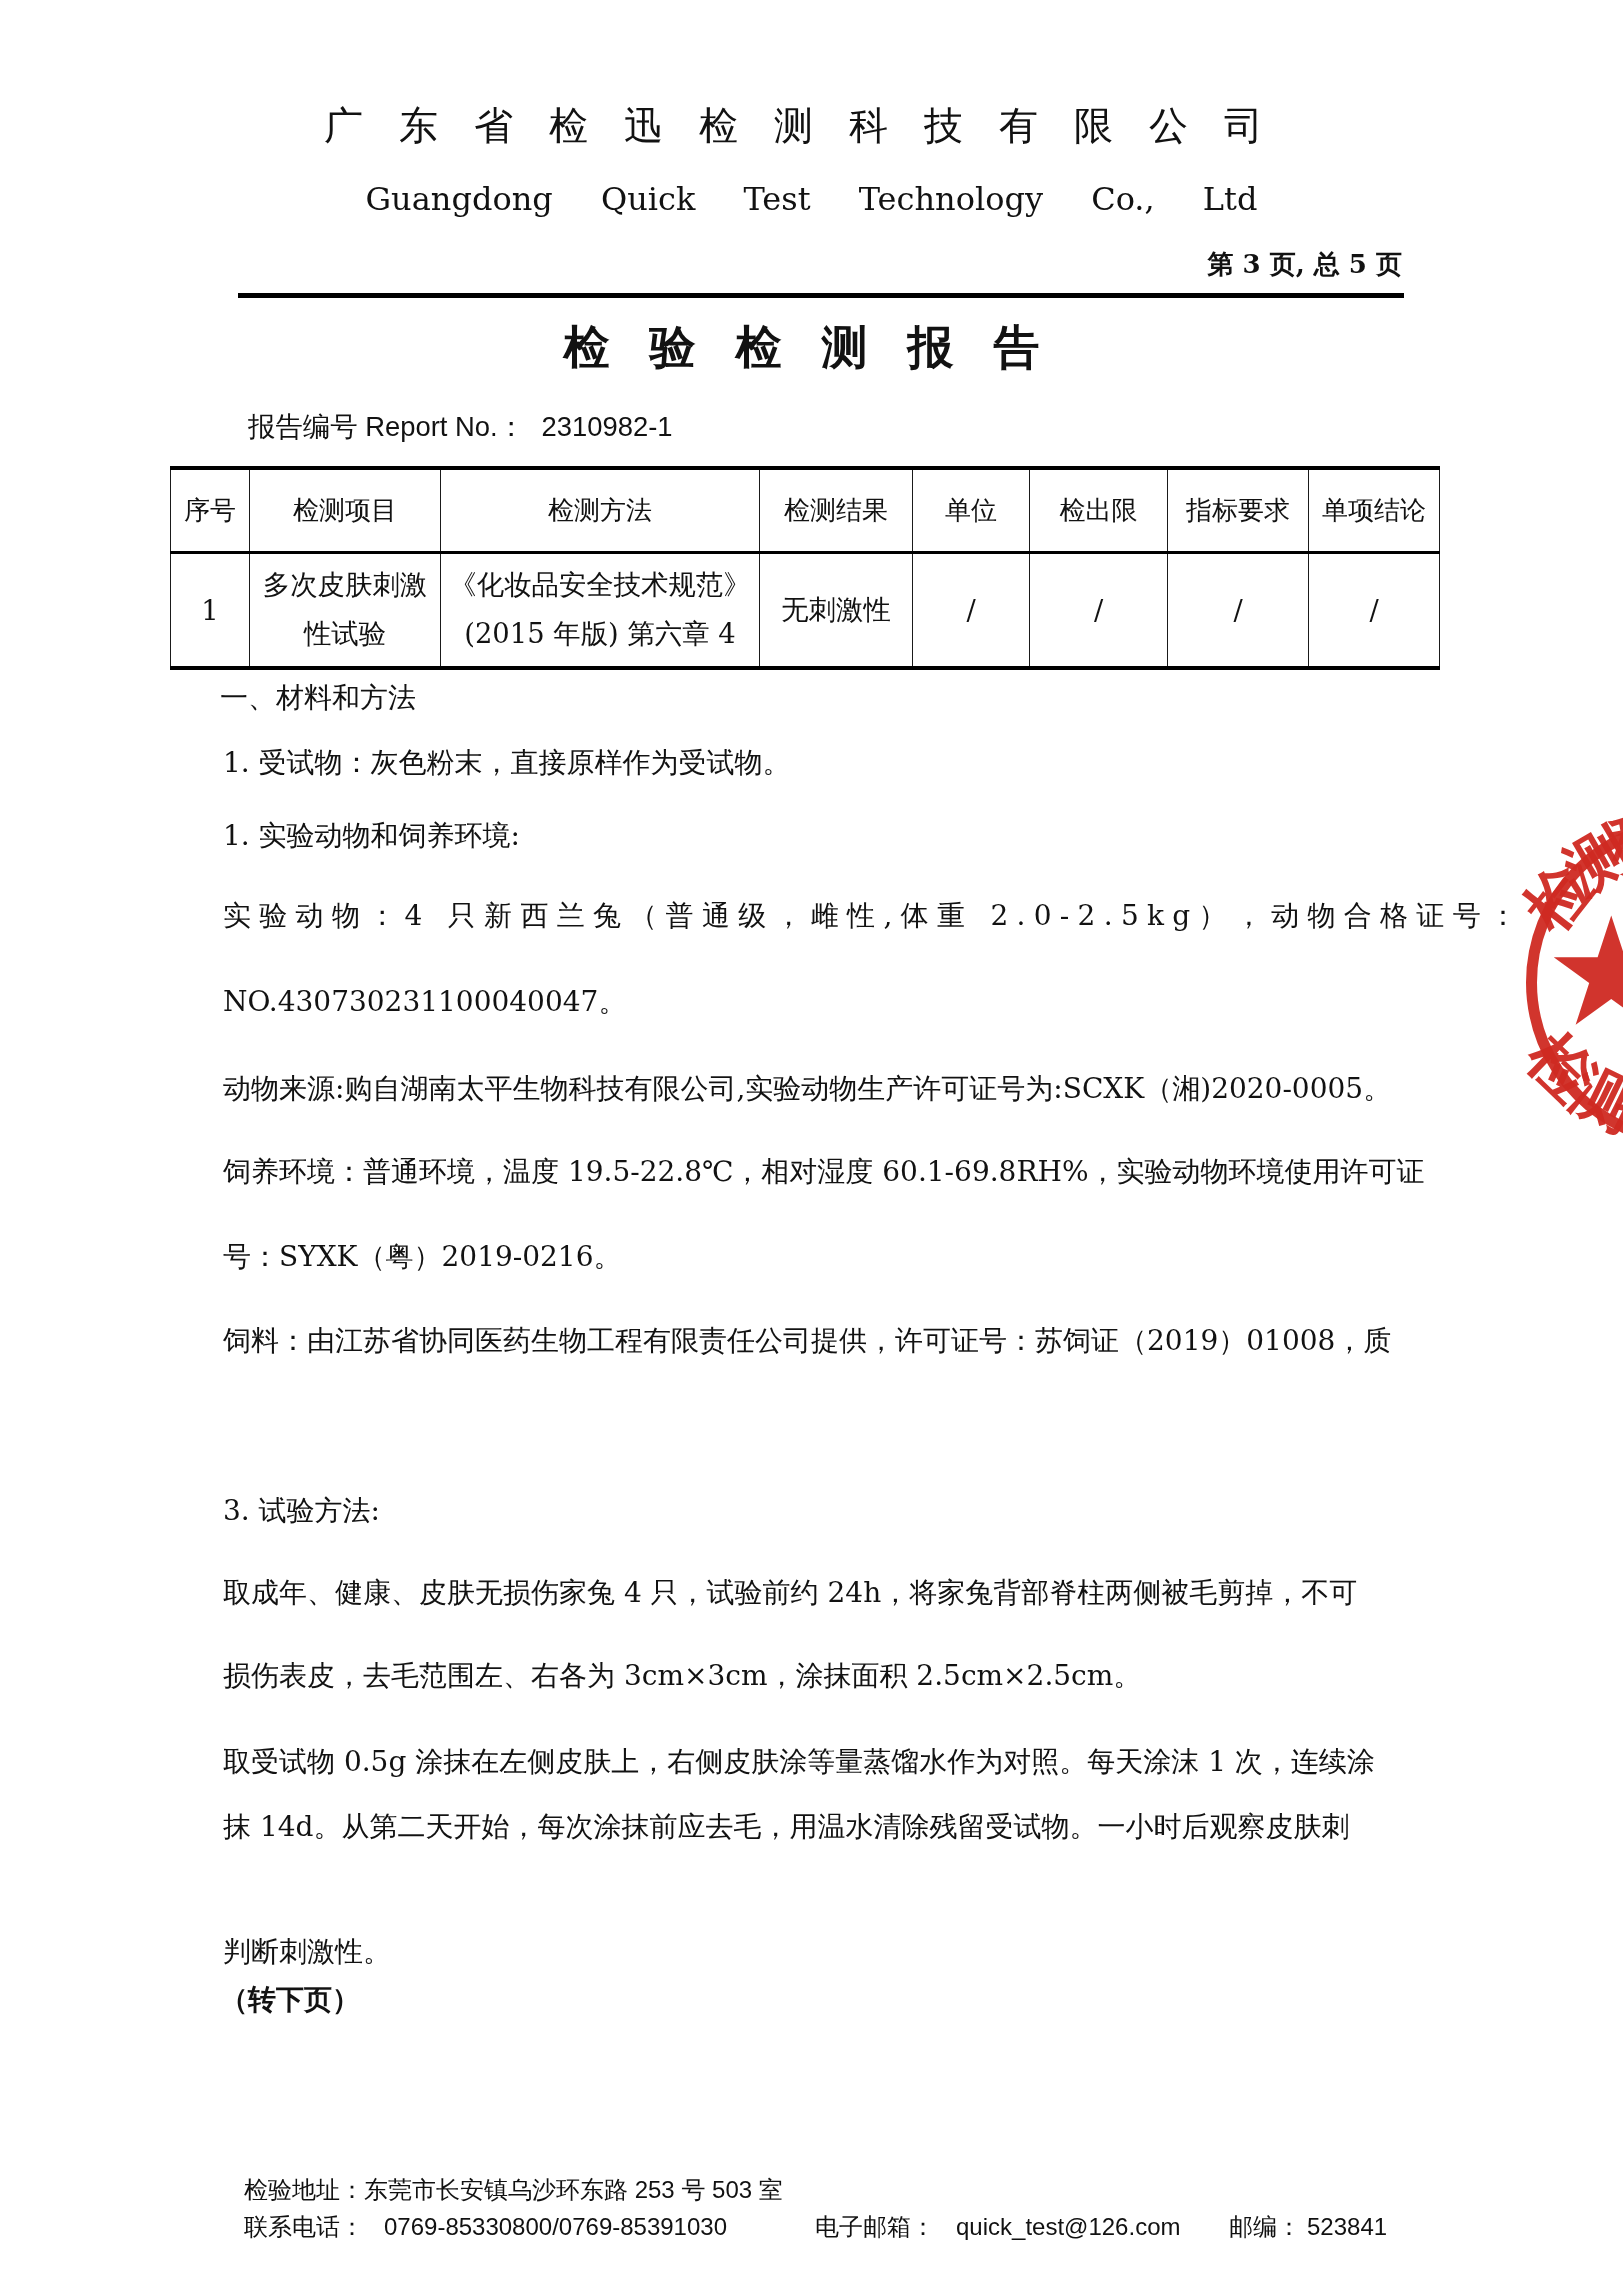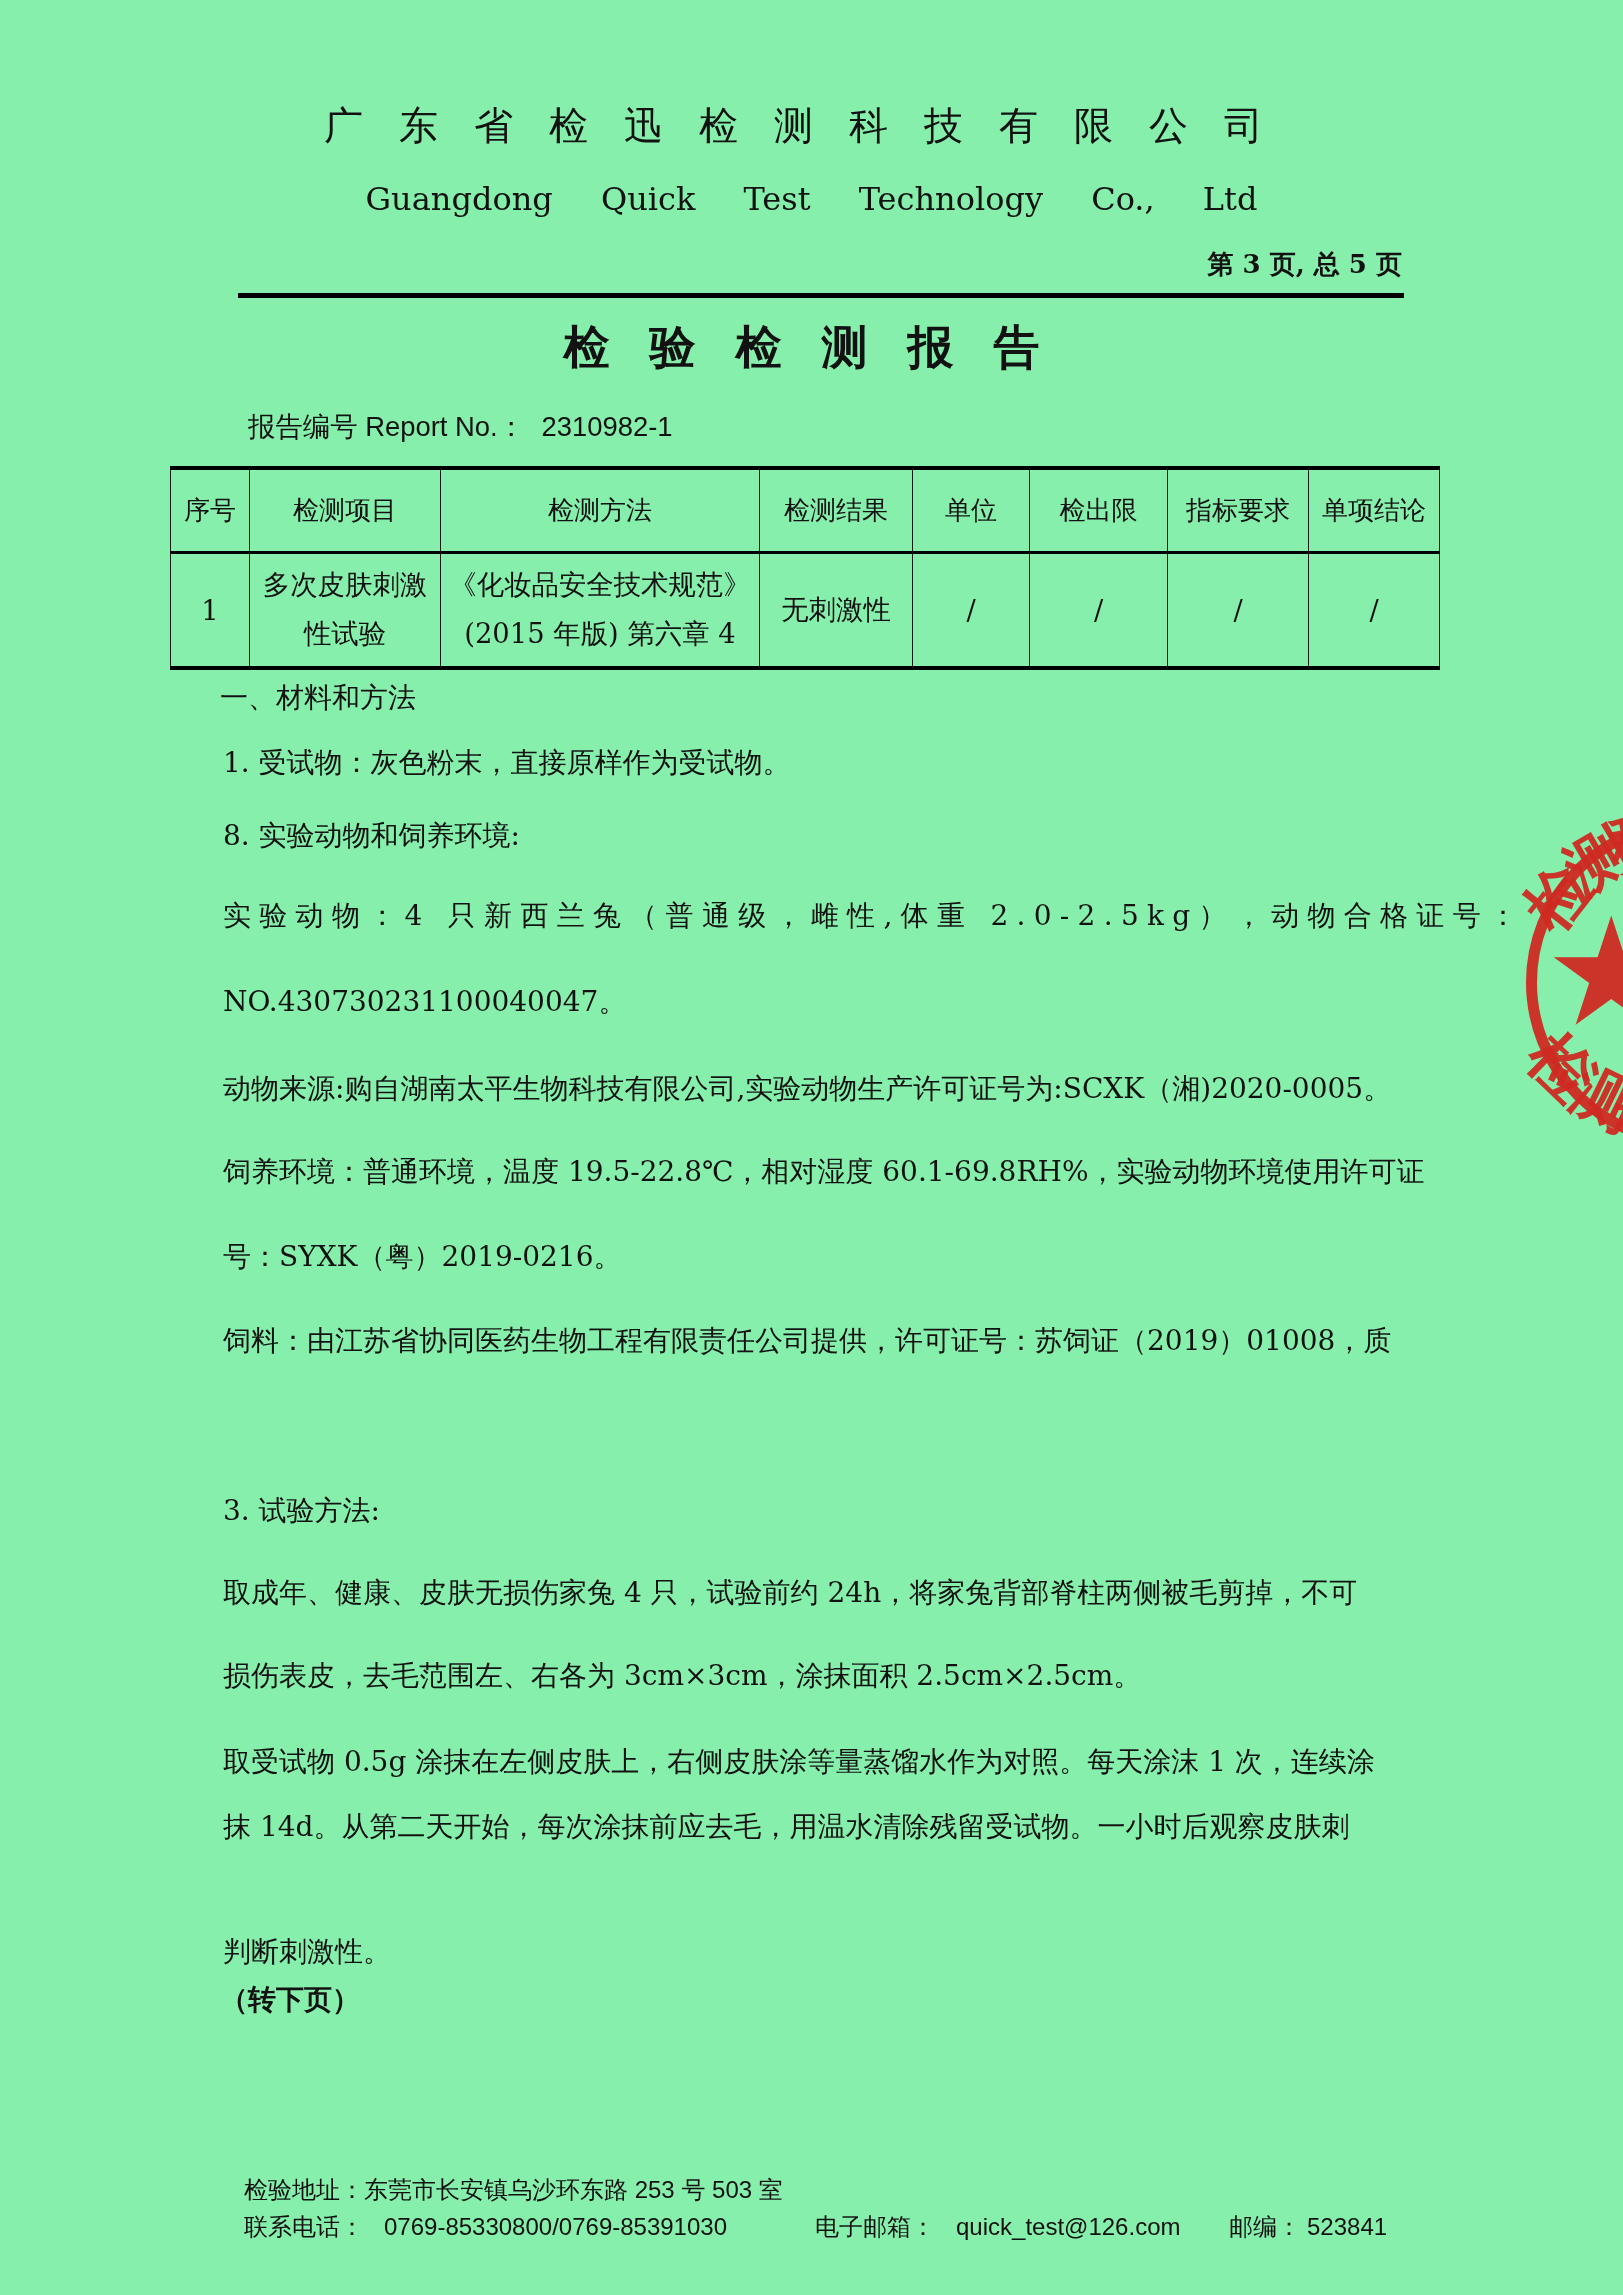--- a/index.html
+++ b/index.html
@@ -1,16 +1,16 @@
 <!DOCTYPE html>
 <html style="font-size:13.3px"><head>
 <meta charset="utf-8">
 <style>
   html,body{margin:0;padding:0;background:#888;}
-  .page{position:relative;width:1623px;height:2295px;background:#86efac;overflow:hidden;
+  .page{position:relative;width:1623px;height:2295px;background:#ffffff;overflow:hidden;
         font-family:"DejaVu Serif","Liberation Serif",serif;color:#121212;}
   .abs{position:absolute;line-height:1;white-space:nowrap;}
   .center{left:0;right:0;text-align:center;}
 
   .company-cn{top:106px;font-size:39px;letter-spacing:36px;font-weight:500;}
   .company-en{top:183px;font-size:32px;word-spacing:38px;font-weight:500;}
   .page-info{top:251px;right:221px;font-size:26px;font-weight:700;}
   .divider{top:293px;left:238px;width:1166px;height:5px;background:#000;}
   .title{top:324px;font-size:46px;font-weight:700;letter-spacing:40px;text-indent:20px;}
 
@@ -97,21 +97,21 @@
       <td>/</td>
       <td>/</td>
       <td>/</td>
       <td>/</td>
     </tr>
   </tbody>
     </table>
 
   <div class="bl sec" style="top:684px">一、材料和方法</div>
   <div class="bl" style="top:749px">1. 受试物：灰色粉末，直接原样作为受试物。</div>
-  <div class="bl" style="top:822px">8. 实验动物和饲养环境:</div>
+  <div class="bl" style="top:822px">1. 实验动物和饲养环境:</div>
   <div class="bl js" style="top:902px">实验动物：4 只新西兰兔（普通级，雌性,体重 2.0-2.5kg），动物合格证号：</div>
   <div class="bl" style="top:988px">NO.430730231100040047。</div>
   <div class="bl" style="top:1075px">动物来源:购自湖南太平生物科技有限公司,实验动物生产许可证号为:SCXK（湘)2020-0005。</div>
   <div class="bl" style="top:1158px">饲养环境：普通环境，温度 19.5-22.8℃，相对湿度 60.1-69.8RH%，实验动物环境使用许可证</div>
   <div class="bl" style="top:1243px">号：SYXK（粤）2019-0216。</div>
   <div class="bl" style="top:1327px">饲料：由江苏省协同医药生物工程有限责任公司提供，许可证号：苏饲证（2019）01008，质</div>
   <div class="bl" style="top:1497px">3. 试验方法:</div>
   <div class="bl" style="top:1579px">取成年、健康、皮肤无损伤家兔 4 只，试验前约 24h，将家兔背部脊柱两侧被毛剪掉，不可</div>
   <div class="bl" style="top:1662px">损伤表皮，去毛范围左、右各为 3cm×3cm，涂抹面积 2.5cm×2.5cm。</div>
   <div class="bl" style="top:1748px">取受试物 0.5g 涂抹在左侧皮肤上，右侧皮肤涂等量蒸馏水作为对照。每天涂沫 1 次，连续涂</div>

